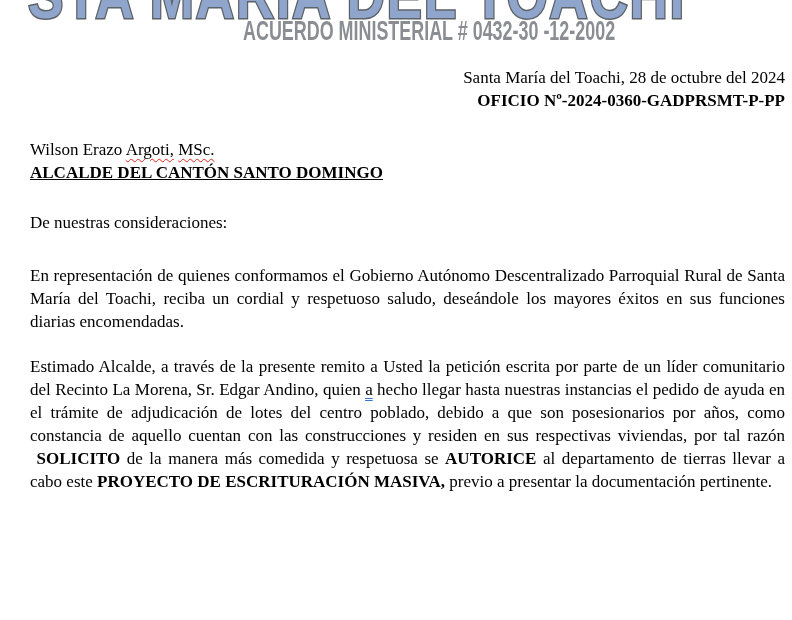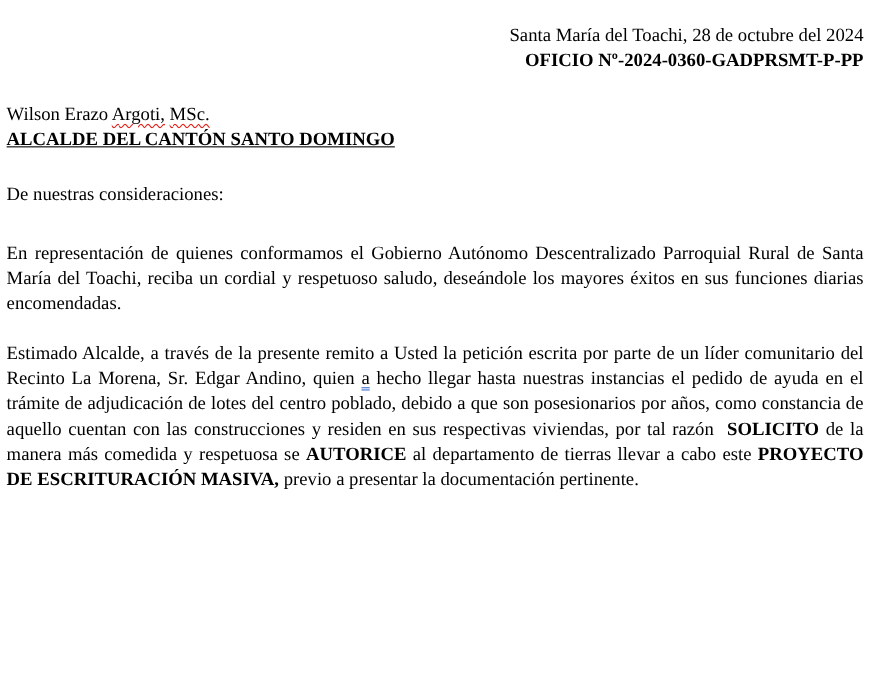--- a/index.html
+++ b/index.html
@@ -46,20 +46,21 @@
     font-size: 28px;
     line-height: 28px;
     white-space: nowrap;
     color: #8a8e93;
     transform: scaleX(0.64);
     transform-origin: left top;
   }
   
   .letter {
     padding: 0 7px 0 6px;
+    margin-left: 24px;
   }
   .date-block {
     margin-top: 20px;
     text-align: right;
   }
   .reference { font-weight: 700; }
   .recipient { margin-top: 26px; }
   .recipient-role { font-weight: 700; text-decoration: underline; }
   .salutation { margin-top: 27px; }
   .para { text-align: justify; }
@@ -77,20 +78,24 @@
     text-decoration: underline double #3b6fd4;
     text-decoration-thickness: 1px;
     text-underline-offset: 3px;
   }
 </style>
 </head>
 <body>
 
 <div class="page">
 
+  <div class="masthead">
+    <div class="masthead-title" style="color: rgb(143, 165, 204); -webkit-text-stroke: 3px rgb(93, 98, 103);">STA MARÍA DEL TOACHI</div>
+    <div class="masthead-subtitle" style="color: rgb(138, 142, 147);">ACUERDO MINISTERIAL # 0432-30 -12-2002</div>
+  </div>
 
   <div class="letter">
 
     <div class="date-block">
       <div>Santa María del Toachi, 28 de octubre del 2024</div>
       <div class="reference">OFICIO Nº-2024-0360-GADPRSMT-P-PP</div>
     </div>
 
     <div class="recipient">
       <div><span>Wilson Erazo </span><span class="sp-red">Argoti,</span><span> </span><span class="sp-red">MSc.</span></div>

